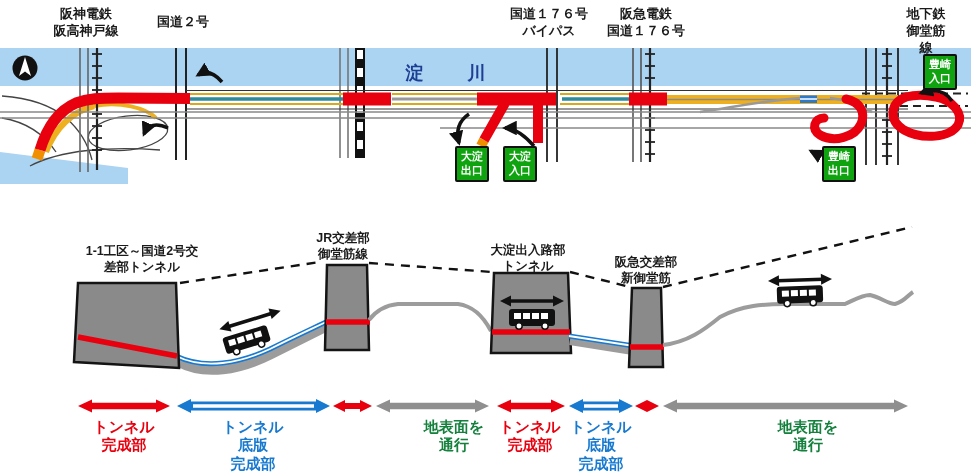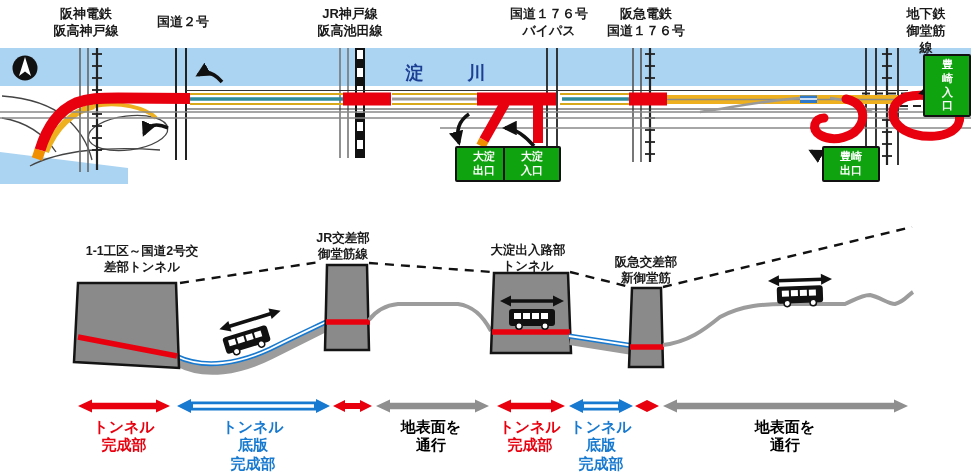--- a/index.html
+++ b/index.html
@@ -4,27 +4,27 @@
 <style>
   html,body{margin:0;padding:0;background:#fff;}
   .stage{position:relative;width:971px;height:474px;background:#fff;overflow:hidden;
          font-family:"Liberation Sans","DejaVu Sans",sans-serif;}
   svg{position:absolute;left:0;top:0;display:block;}
   .lbl{position:absolute;transform:translateX(-50%);text-align:center;white-space:pre-line;
        font-size:13px;line-height:1.3;color:#1a1a1a;font-weight:600;}
   .river-label{position:absolute;transform:translateX(-50%);color:#1c3f93;font-weight:700;
        font-size:18px;letter-spacing:13px;white-space:nowrap;margin-top:8px;}
   .sign{position:absolute;background:#0fa30f;border:2px solid #111;color:#fff;font-weight:700;
-       font-size:11px;line-height:1.25;text-align:right;white-space:pre-line;padding:2px 16px;
+       font-size:11px;line-height:1.25;text-align:center;white-space:pre-line;padding:2px 4px;
        border-radius:2px;}
   .tlbl{position:absolute;transform:translateX(-50%);text-align:center;white-space:pre-line;
        font-size:12.5px;line-height:1.3;color:#1a1a1a;font-weight:600;}
   .leg{position:absolute;transform:translateX(-50%);text-align:center;white-space:pre-line;
        font-size:15px;font-weight:700;line-height:1.22;}
-  .leg-red{color:#e8000f;} .leg-blue{color:#1779cf;} .leg-gray{color:#000000;}
+  .leg-red{color:#e8000f;} .leg-blue{color:#1779cf;} .leg-gray{color:#15803d;margin-left:23px;}
 </style>
 </head>
 <body>
 
 <div class="stage">
 
   <svg width="971" height="474" viewBox="0 0 971 474">
     <defs>
       <marker id="ah" viewBox="0 0 10 10" refX="8" refY="5" markerWidth="4.2" markerHeight="4.2" orient="auto">
         <path d="M0,0 L10,5 L0,10 z" fill="#111"></path>
@@ -258,22 +258,20 @@
 
       <line x1="675" y1="406" x2="896" y2="406" stroke="#8f8f8f" stroke-width="6.5"></line>
       <path d="M663,406 L677,399.5 L677,412.5 z" fill="#8f8f8f"></path>
         <path d="M908,406 L894,399.5 L894,412.5 z" fill="#8f8f8f"></path>
     </g>
   </svg>
 
   <div class="lbl" style="left:86px;top:6px">阪神電鉄
 阪高神戸線</div>
   <div class="lbl" style="left:183px;top:14px">国道２号</div>
-  <div class="lbl" style="left:350px;top:6px">JR神戸線
-阪高池田線</div>
   <div class="lbl" style="left:549px;top:6px">国道１７６号
 バイパス</div>
   <div class="lbl" style="left:646px;top:6px">阪急電鉄
 国道１７６号</div>
   <div class="lbl" style="left:926px;top:6px">地下鉄
 御堂筋線</div>
 
   <div class="river-label" style="left:452px;top:53px">淀　川</div>
 
   <div class="sign" style="left:455px;top:146px">大淀

